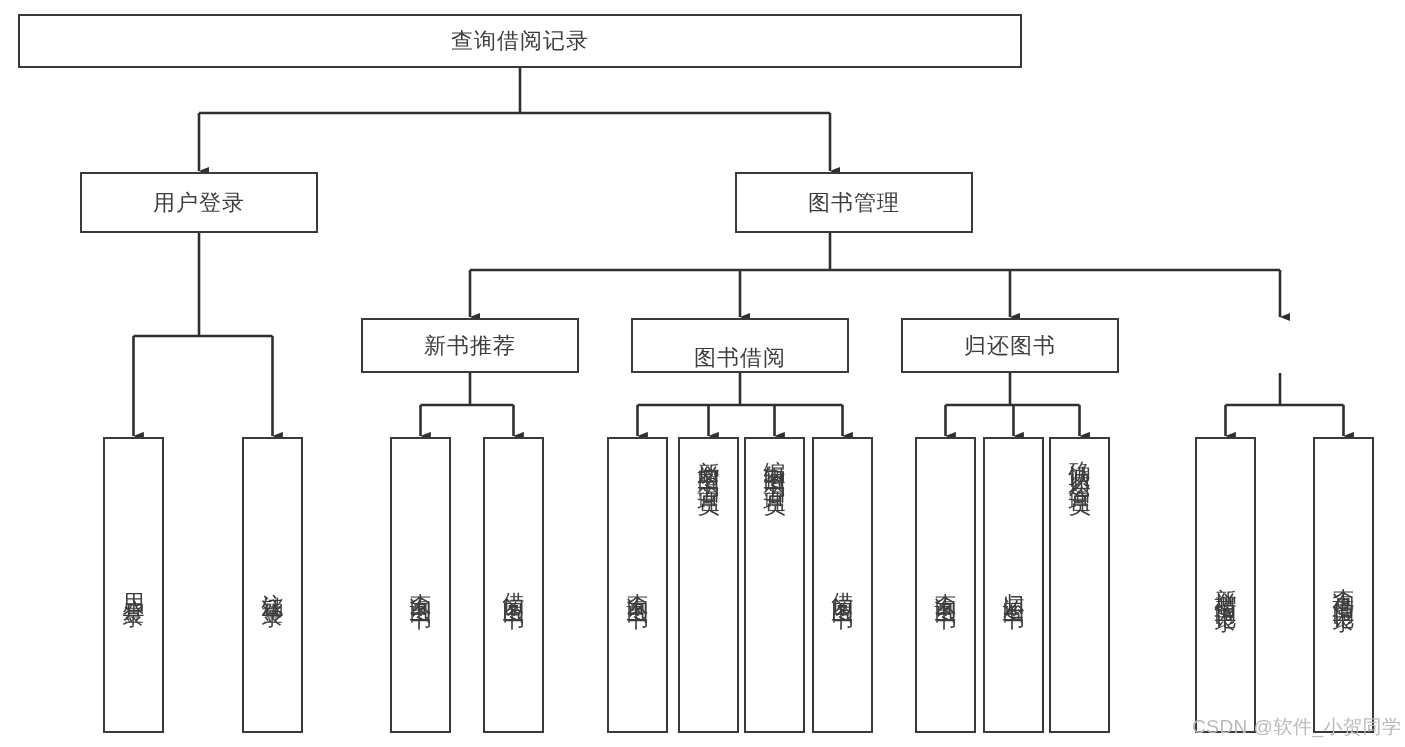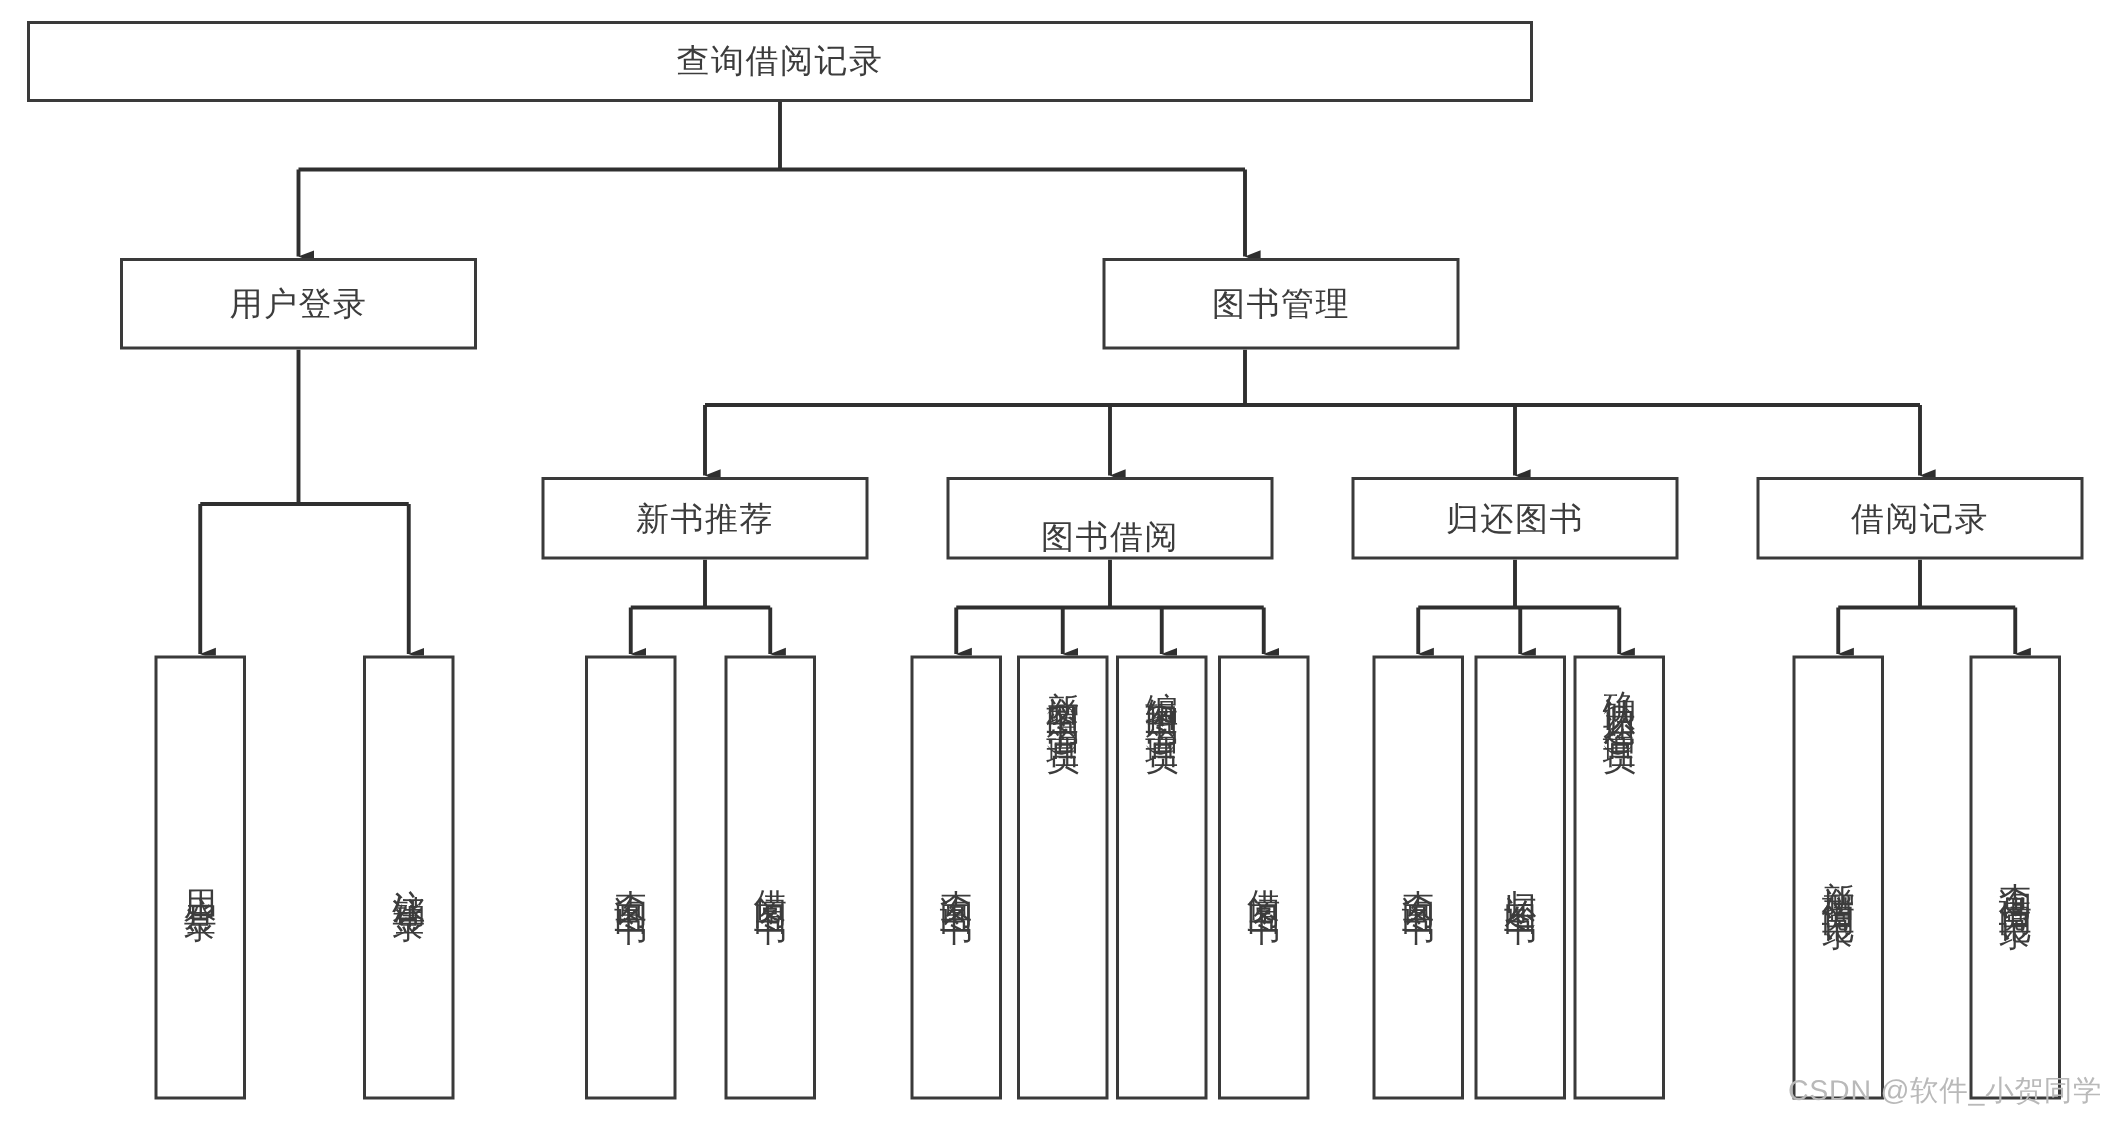--- a/index.html
+++ b/index.html
@@ -125,23 +125,20 @@
 
   <div class="node horiz" style="left: 361px; top: 318px; width: 218px; height: 55px;">
     <span class="label">新书推荐</span>
   </div>
   <div class="node horiz" style="left: 631px; top: 318px; width: 218px; height: 55px; align-items: flex-end;">
     <span class="label">图书借阅</span>
   </div>
   <div class="node horiz" style="left: 901px; top: 318px; width: 218px; height: 55px;">
     <span class="label">归还图书</span>
   </div>
-  <div class="node horiz" style="left: 1171px; top: 318px; width: 218px; height: 55px;">
-    <span class="label">借阅记录</span>
-  </div>
 
   <div class="node vert" style="left: 103px; top: 437px; width: 61px; height: 296px;">
     <span class="label">用户登录</span>
   </div>
   <div class="node vert" style="left: 242px; top: 437px; width: 61px; height: 296px;">
     <span class="label">注销登录</span>
   </div>
 
   <div class="node vert" style="left: 390px; top: 437px; width: 61px; height: 296px;">
     <span class="label">查询图书</span>

